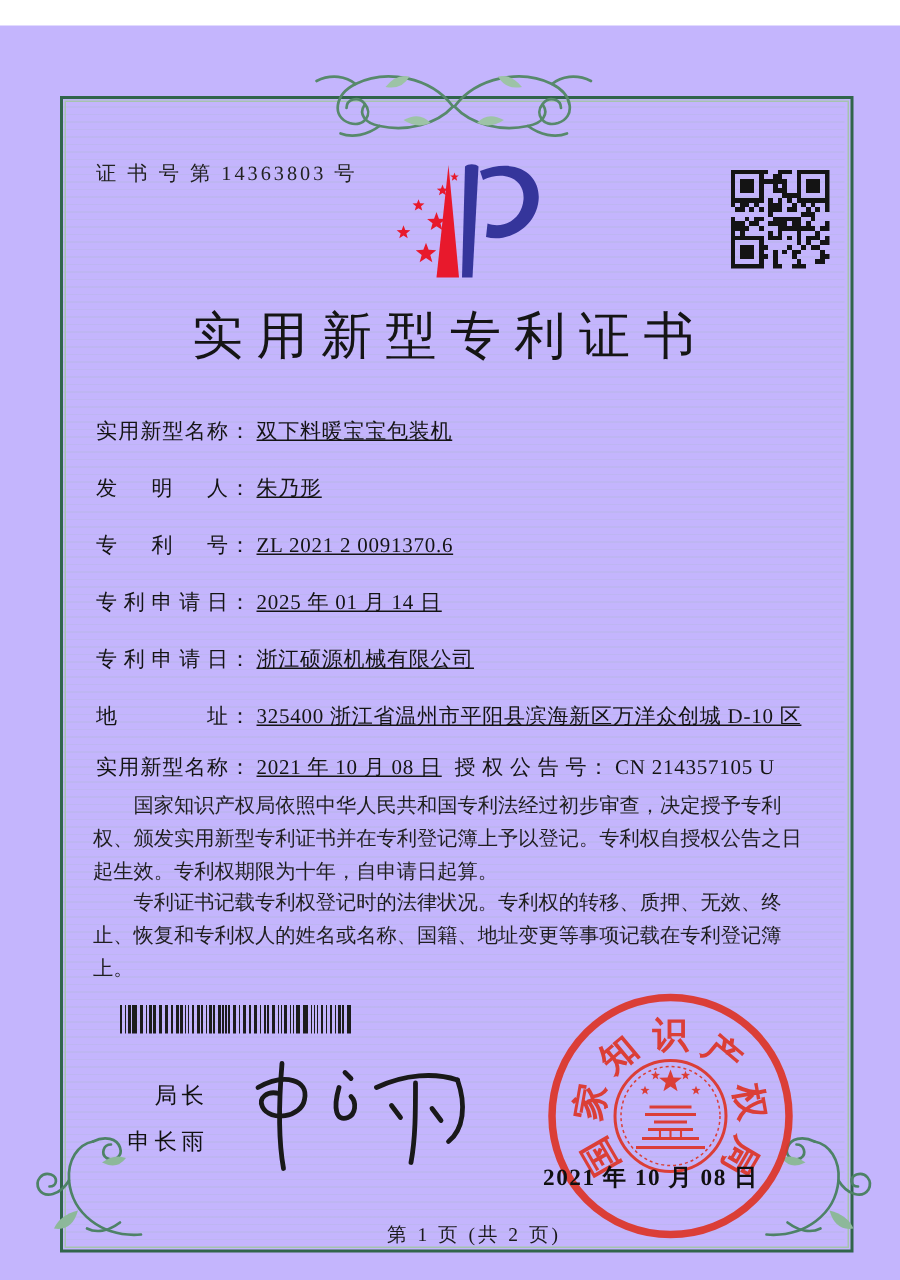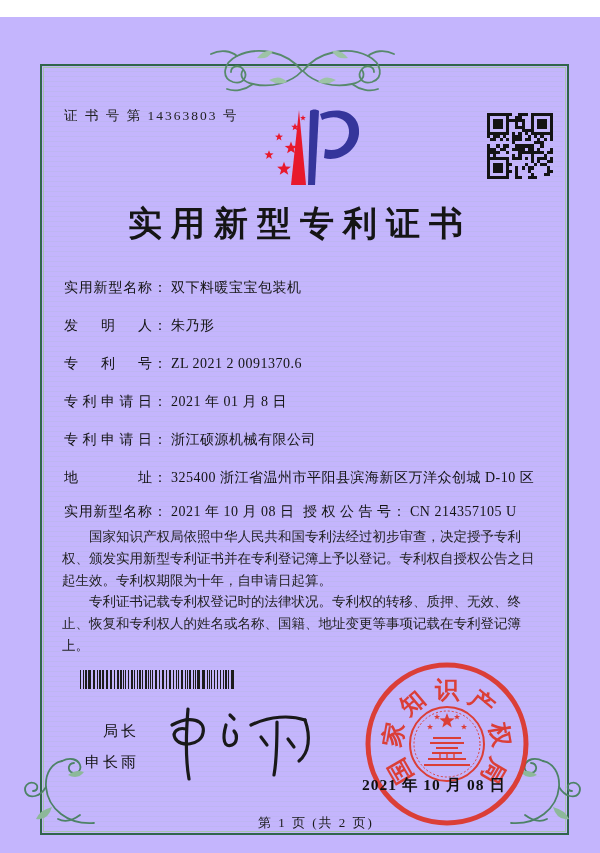--- a/index.html
+++ b/index.html
@@ -11,23 +11,23 @@
   .frame-inner{position:absolute;inset:1px;border:1px solid #a5c3ae;}
   .orn{position:absolute;z-index:2;}
   .orn-top{left:195px;top:21px;}
   .orn-bl{left:20px;top:732px;}
   .orn-br{left:500px;top:732px;}
   .content{position:absolute;inset:0;z-index:3;}
   .cert-no{position:absolute;left:64px;top:90px;font-size:13.5px;letter-spacing:2px;color:#222;}
   .logo{position:absolute;left:232px;top:86px;}
   .qr{position:absolute;left:487px;top:96px;width:66px;height:66px;}
   .title{position:absolute;left:0;top:184px;width:100%;text-align:center;
-         font-size:34px;font-weight:bold;letter-spacing:9px;color:#151515;}
+         font-size:34px;font-weight:normal;letter-spacing:9px;color:#151515;}
   .fields{position:absolute;left:64px;top:262px;width:476px;font-size:14px;color:#141414;}
-  .frow{position:absolute;left:0;white-space:nowrap;}
+  .frow{position:absolute;left:0;white-space:nowrap;text-decoration:underline;}
   .flabel{display:inline-block;width:88px;text-align:justify;text-align-last:justify;vertical-align:baseline;}
   .fcolon{display:inline-block;margin:0 4px 0 1px;}
   .fvalue{letter-spacing:.5px;}
   .frow-sub{position:absolute;left:239px;top:0;white-space:nowrap;}
   .paras{position:absolute;left:62px;top:509px;width:480px;font-size:13.5px;line-height:21.8px;
          color:#1f1f1f;}
   .paras p{margin:0;text-indent:2em;}
   .barcode{position:absolute;left:80px;top:653px;width:156px;height:19px;}
   .director{position:absolute;left:85px;top:699px;font-size:15px;letter-spacing:3px;line-height:31px;color:#111;text-align:right;}
   .signature{position:absolute;left:148px;top:678px;}
@@ -346,21 +346,21 @@
       <div class="frow" style="top:0">
         <span class="flabel">实用新型名称</span><span class="fcolon">：</span><span class="fvalue">双下料暖宝宝包装机</span>
       </div>
       <div class="frow" style="top:38px">
         <span class="flabel">发明人</span><span class="fcolon">：</span><span class="fvalue">朱乃形</span>
       </div>
       <div class="frow" style="top:76px">
         <span class="flabel">专利号</span><span class="fcolon">：</span><span class="fvalue">ZL 2021 2 0091370.6</span>
       </div>
       <div class="frow" style="top:114px">
-        <span class="flabel">专利申请日</span><span class="fcolon">：</span><span class="fvalue">2021 年 01 月 8 日</span>
+        <span class="flabel">专利申请日</span><span class="fcolon">：</span><span class="fvalue">2025 年 01 月 14 日</span>
       </div>
       <div class="frow" style="top:152px">
         <span class="flabel">专利申请日</span><span class="fcolon">：</span><span class="fvalue">浙江硕源机械有限公司</span>
       </div>
       <div class="frow" style="top:190px">
         <span class="flabel">地址</span><span class="fcolon">：</span><span class="fvalue">325400 浙江省温州市平阳县滨海新区万洋众创城 D-10 区</span>
       </div>
       <div class="frow" style="top:224px">
         <span class="flabel">实用新型名称</span><span class="fcolon">：</span><span class="fvalue">2021 年 10 月 08 日</span>
         <span class="frow-sub">

